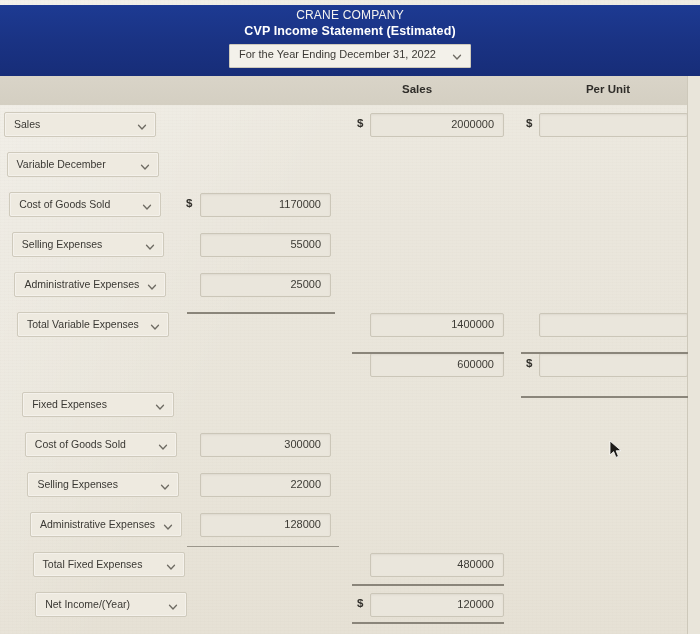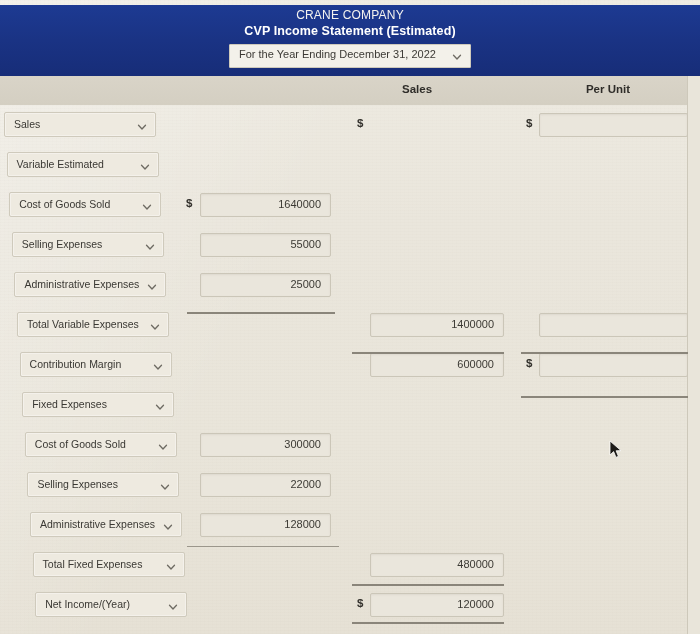--- a/index.html
+++ b/index.html
@@ -241,43 +241,46 @@
 
   <div class="rows" id="rows-container">
       <div class="row" style="top: 0px;">
         <div class="dd" style="left: 4px; width: 152px;">
           <span class="ddtext">Sales</span>
           <span class="caret"><svg width="12" height="12" viewBox="0 0 12 12">
               <path d="M2.5 4.3 L6 8 L9.5 4.3" fill="none" stroke="#6d6a62" stroke-width="1.3" stroke-linecap="round" stroke-linejoin="round"></path>
             </svg></span>
         </div>
         <span class="dollar d-total">$</span>
+        <div class="money c-total">
+          <span class="val">2000000</span>
+        </div>
         <span class="dollar d-unit">$</span>
         <div class="money c-unit">
           <span class="val"></span>
         </div>
       </div>
       <div class="row" style="top: 40px;">
         <div class="dd" style="left: 6.6px; width: 152px;">
-          <span class="ddtext">Variable Estimated</span>
+          <span class="ddtext">Variable December</span>
           <span class="caret"><svg width="12" height="12" viewBox="0 0 12 12">
               <path d="M2.5 4.3 L6 8 L9.5 4.3" fill="none" stroke="#6d6a62" stroke-width="1.3" stroke-linecap="round" stroke-linejoin="round"></path>
             </svg></span>
         </div>
       </div>
       <div class="row" style="top: 80px;">
         <div class="dd" style="left: 9.2px; width: 152px;">
           <span class="ddtext">Cost of Goods Sold</span>
           <span class="caret"><svg width="12" height="12" viewBox="0 0 12 12">
               <path d="M2.5 4.3 L6 8 L9.5 4.3" fill="none" stroke="#6d6a62" stroke-width="1.3" stroke-linecap="round" stroke-linejoin="round"></path>
             </svg></span>
         </div>
         <span class="dollar d-mid">$</span>
         <div class="money c-mid">
-          <span class="val">1640000</span>
+          <span class="val">1170000</span>
         </div>
       </div>
       <div class="row" style="top: 120px;">
         <div class="dd" style="left: 11.8px; width: 152px;">
           <span class="ddtext">Selling Expenses</span>
           <span class="caret"><svg width="12" height="12" viewBox="0 0 12 12">
               <path d="M2.5 4.3 L6 8 L9.5 4.3" fill="none" stroke="#6d6a62" stroke-width="1.3" stroke-linecap="round" stroke-linejoin="round"></path>
             </svg></span>
         </div>
         <div class="money c-mid">
@@ -303,26 +306,20 @@
             </svg></span>
         </div>
         <div class="money c-total">
           <span class="val">1400000</span>
         </div>
         <div class="money c-unit">
           <span class="val"></span>
         </div>
       </div>
       <div class="row" style="top: 240px;">
-        <div class="dd" style="left: 19.6px; width: 152px;">
-          <span class="ddtext">Contribution Margin</span>
-          <span class="caret"><svg width="12" height="12" viewBox="0 0 12 12">
-              <path d="M2.5 4.3 L6 8 L9.5 4.3" fill="none" stroke="#6d6a62" stroke-width="1.3" stroke-linecap="round" stroke-linejoin="round"></path>
-            </svg></span>
-        </div>
         <div class="money c-total">
           <span class="val">600000</span>
         </div>
         <span class="dollar d-unit">$</span>
         <div class="money c-unit">
           <span class="val"></span>
         </div>
       </div>
       <div class="row" style="top: 280px; padding-left: 12px;">
         <div class="dd" style="left: 22.2px; width: 152px;">

